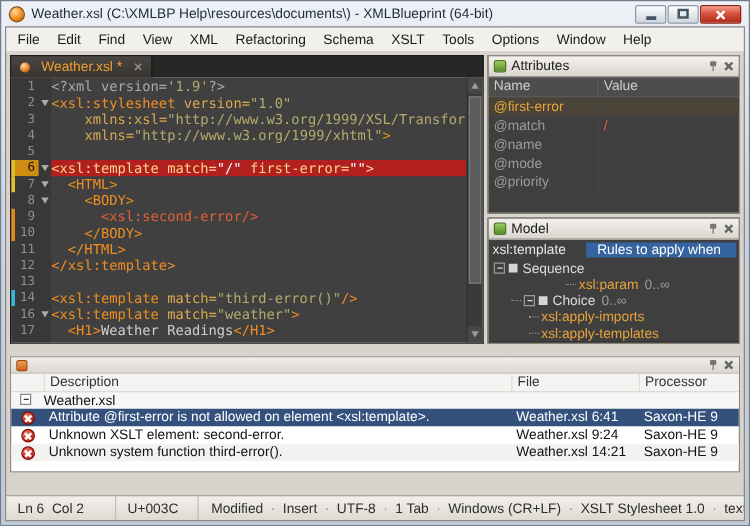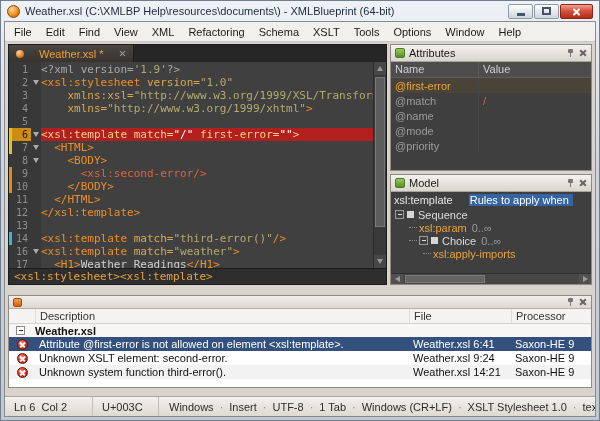--- a/index.html
+++ b/index.html
@@ -19,21 +19,21 @@
   .x-sm::before,.x-sm::after{content:"";position:absolute;top:4px;left:0;width:9px;height:2px;background:#fff;border-radius:1px}
   .x-sm::before{transform:rotate(45deg)}.x-sm::after{transform:rotate(-45deg)}
 
   .client{flex:1;border:1px solid #8a8a8a;background:#d8d4cd;display:flex;flex-direction:column;overflow:hidden;min-height:0}
   .menubar{height:20px;background:#f2f0ec;border-bottom:1px solid #cdc9c1;display:flex;align-items:center;color:#1a1a1a;padding:0 2px;flex:none}
   .menu-item{padding:3px 7px}
 
   .workarea{flex:1;display:flex;gap:3px;padding:2px 3px;min-height:0}
   .left-col{flex:1;display:flex;flex-direction:column;min-width:0}
   .tabbar{height:18px;background:#262626;display:flex;align-items:flex-end;border:1px solid #1c1c1c;border-bottom:none;flex:none}
-  .tab{height:17px;display:flex;align-items:center;gap:15px;padding:0 7px;background:linear-gradient(#4a4641,#37342f);color:#f0a030;border-right:1px solid #1c1c1c}
+  .tab{height:17px;display:flex;align-items:center;gap:9px;padding:0 7px;background:linear-gradient(#4a4641,#37342f);color:#f0a030;border-right:1px solid #1c1c1c}
   .tab-ball{width:8px;height:8px;border-radius:50%;background:radial-gradient(circle at 35% 30%,#ffd9a0,#e07b1f 60%,#a85510);flex:none}
   .tab-x{position:relative;width:7px;height:7px}
   .tab-x::before,.tab-x::after{content:"";position:absolute;top:3px;left:0;width:7px;height:1px;background:#9a9a9a}
   .tab-x::before{transform:rotate(45deg)}.tab-x::after{transform:rotate(-45deg)}
 
   .editor{flex:1;display:flex;min-height:0;border:1px solid #1c1c1c;border-top:none}
   .elines{flex:1;overflow:hidden;font-family:"DejaVu Sans Mono",monospace;font-size:11px;padding-top:1px;
           background:linear-gradient(90deg,#383838 32px,#404040 32px)}
   .eline{display:flex;height:13px;line-height:13px}
   .marker{width:3px;flex:none;background:#383838}
@@ -74,21 +74,21 @@
   .gh-name{width:88px;padding:1px 4px;border-right:1px solid #5c5c5c}
   .gh-val{flex:1;padding:1px 4px}
   .attr-row{display:flex;height:15px;align-items:center}
   .attr-row.sel{background:#494437}
   .attr-name{width:88px;padding:0 4px;color:#9b9b9b;border-right:1px solid #474747;height:100%;display:flex;align-items:center}
   .attr-row.sel .attr-name{color:#e8a33d}
   .attr-val{flex:1;padding:0 4px;color:#e2603a}
 
   .model-desc{height:16px;display:flex;align-items:center;padding:1px 3px;color:#e6e6e6;white-space:nowrap;overflow:hidden;flex:none}
   .model-desc .el{margin-right:16px}
-  .model-desc .hl{background:#3664a0;color:#fff;padding:0 1px;white-space:pre}
+  .model-desc .hl{background:#3664a0;color:#fff;padding:0 9px;white-space:pre}
   .tree-row{height:13px;display:flex;align-items:center;white-space:nowrap}
   .hguide{width:8px;height:1px;border-top:1px dotted #8a8a8a;margin-right:2px;flex:none}
   .expander{width:9px;height:9px;border:1px solid #9a9a9a;position:relative;margin-right:3px;flex:none;background:#3f3f3f}
   .expander::after{content:"";position:absolute;left:2px;top:3px;width:4px;height:1px;background:#e0e0e0}
   .bullet{width:7px;height:7px;background:#d6d6d6;margin-right:4px;flex:none}
   .t-group{color:#dcdcdc}.t-el{color:#e8a33d}.t-card{color:#9a9a9a;margin-left:5px}
   .hscroll{height:11px;background:#464646;border-top:1px solid #2f2f2f;display:flex;margin-top:auto;flex:none}
   .hbtn{width:12px;display:flex;align-items:center;justify-content:center;background:#505050;flex:none}
   .tri-l{width:0;height:0;border-top:3px solid transparent;border-bottom:3px solid transparent;border-right:5px solid #9a9a9a}
   .tri-r{width:0;height:0;border-top:3px solid transparent;border-bottom:3px solid transparent;border-left:5px solid #9a9a9a}
@@ -96,33 +96,33 @@
   .hthumb{position:absolute;top:1px;bottom:1px;left:2px;width:80px;background:#646464;border:1px solid #7a7a7a}
 
   .errors{height:93px;margin:8px 3px;border:1px solid #8f8b83;display:flex;flex-direction:column;background:#fff;flex:none}
   .err-hd{height:13px;background:linear-gradient(#f0eeea,#dcd8d1);border-bottom:1px solid #b4b0a8;display:flex;align-items:center;gap:4px;padding:0 4px;flex:none}
   .err-hd .icon-sq{width:9px;height:9px}
   .spacer{flex:1}
   .egrid{display:grid;grid-template-columns:26px 1fr 102px 80px;align-items:center}
   .err-colhd{height:15px;background:#f4f3f1;border-bottom:1px solid #d8d5cf;color:#333;flex:none}
   .ech{padding:0 4px;border-left:1px solid #e0ddd7;height:100%;display:flex;align-items:center}
   .group-row{height:13px;background:#f7f6f4}
-  .gname{font-weight:bold;color:#111}
+  .gname{font-weight:normal;color:#111}
   .minus{width:9px;height:9px;border:1px solid #8a8a8a;background:#fff;position:relative;margin-left:7px;display:inline-block}
   .minus::after{content:"";position:absolute;left:2px;top:3px;width:4px;height:1px;background:#333}
   .err-row{height:14px;color:#111}
   .err-row.alt{background:#f2f2f0}
   .err-row.sel{background:#33517c;color:#fff}
   .err-ic{display:flex;justify-content:center}
   .err-circle{width:11px;height:11px;border-radius:50%;background:radial-gradient(circle at 35% 30%,#f08070,#d03020 55%,#9c150a);border:1px solid #7c0f06;position:relative}
   .err-circle::before,.err-circle::after{content:"";position:absolute;top:4px;left:1px;width:7px;height:1.5px;background:#fff}
   .err-circle::before{transform:rotate(45deg)}.err-circle::after{transform:rotate(-45deg)}
   .err-desc,.err-file,.err-proc{padding:0 4px;white-space:nowrap;overflow:hidden}
 
-  .statusbar{height:20px;background:linear-gradient(#f2f0ec,#dedad2);border-top:1px solid #aaa69e;display:flex;align-items:center;color:#2d2d2d;flex:none;margin-top:0}
+  .statusbar{height:20px;background:linear-gradient(#f2f0ec,#dedad2);border-top:1px solid #aaa69e;display:flex;align-items:center;color:#2d2d2d;flex:none;margin-top:10px}
   .sb-seg{padding:0 9px;border-right:1px solid #c2beb6;height:100%;display:flex;align-items:center;white-space:pre}
   .sb-seg.pos{min-width:88px}
   .sb-seg.uni{min-width:66px}
   .sb-flags{display:flex;align-items:center;gap:6px;padding:0 10px;white-space:nowrap}
   .dot{color:#8a8a8a}
 </style>
 </head>
 <body>
 
 <div class="window">
@@ -281,21 +281,20 @@
                 <div class="tri-up"></div>
               </div>
             <div class="strack">
                 <div class="sthumb"></div>
               </div>
             <div class="sbtn">
                 <div class="tri-dn"></div>
               </div>
           </div>
         </div>
-        <div class="breadcrumb">&lt;xsl:stylesheet&gt;&lt;xsl:template&gt;</div>
       </div>
 
       <div class="right-col">
         <div class="panel" style="height:127px">
           <div class="panel-hd">
             <span class="icon-sq icon-green"></span>
             <span class="ph-title">Attributes</span>
             <span class="pin"></span>
             <span class="x-gray"></span>
           </div>
@@ -340,35 +339,39 @@
             <div class="model-desc">
               <span class="el">xsl:template</span>
               <span class="hl">Rules to apply when </span>
             </div>
             <div>
                 <div class="tree-row" style="padding-left: 4px;">
                   <span class="expander"></span>
                   <span class="bullet"></span>
                   <span class="t-group">Sequence</span>
                 </div>
-                <div class="tree-row" style="padding-left: 18px;">
+                <div class="tree-row" style="padding-left: 18px; margin-left: 44px;">
                   <span class="hguide"></span>
                   <span class="t-el">xsl:param</span>
                   <span class="t-card">0..∞</span>
                 </div>
                 <div class="tree-row" style="padding-left: 18px;">
                   <span class="hguide"></span>
                   <span class="expander"></span>
                   <span class="bullet"></span>
                   <span class="t-group">Choice</span>
                   <span class="t-card">0..∞</span>
                 </div>
                 <div class="tree-row" style="padding-left: 32px;">
                   <span class="hguide"></span>
                   <span class="t-el">xsl:apply-imports</span>
+                </div>
+                <div class="tree-row" style="padding-left: 32px;">
+                  <span class="hguide"></span>
+                  <span class="t-el">xsl:apply-templates</span>
                 </div>
               </div>
             <div class="hscroll">
               <div class="hbtn">
                   <div class="tri-l"></div>
                 </div>
               <div class="htrack">
                   <div class="hthumb"></div>
                 </div>
               <div class="hbtn">
@@ -424,21 +427,21 @@
             <span class="err-file">Weather.xsl 14:21</span>
             <span class="err-proc">Saxon-HE 9</span>
           </div>
         </div>
     </div>
 
     <div class="statusbar">
       <span class="sb-seg pos">Ln 6  Col 2</span>
       <span class="sb-seg uni">U+003C</span>
       <span class="sb-flags">
-          <span class="flag">Windows</span>
+          <span class="flag">Modified</span>
           <span class="dot">·</span>
           <span class="flag">Insert</span>
           <span class="dot">·</span>
           <span class="flag">UTF-8</span>
           <span class="dot">·</span>
           <span class="flag">1 Tab</span>
           <span class="dot">·</span>
           <span class="flag">Windows (CR+LF)</span>
           <span class="dot">·</span>
           <span class="flag">XSLT Stylesheet 1.0</span>

